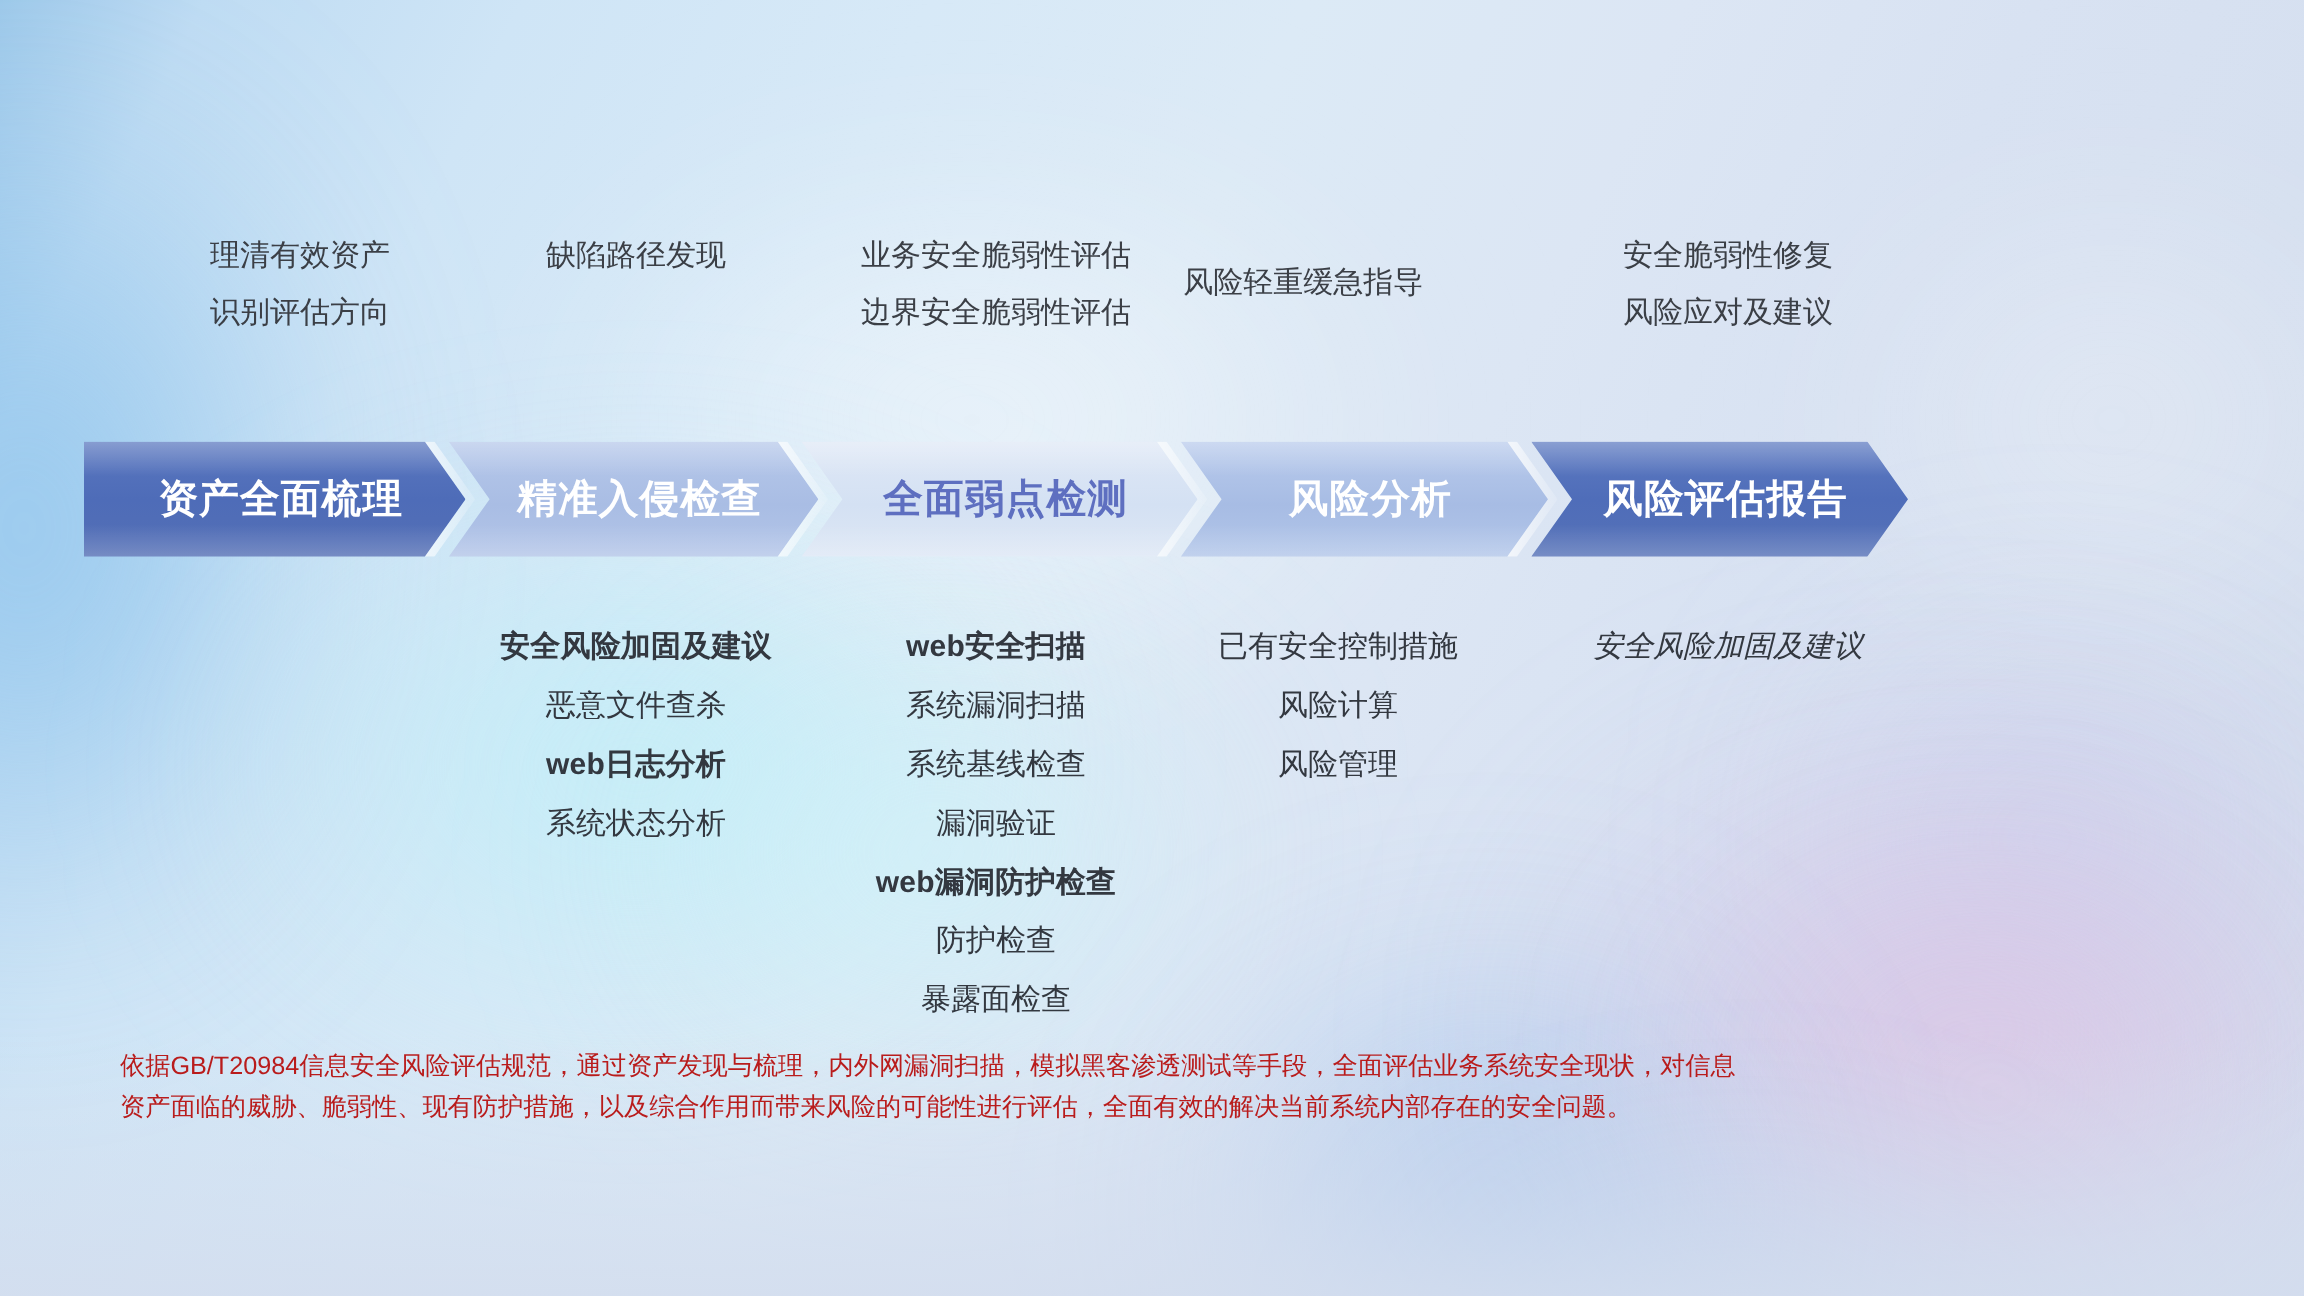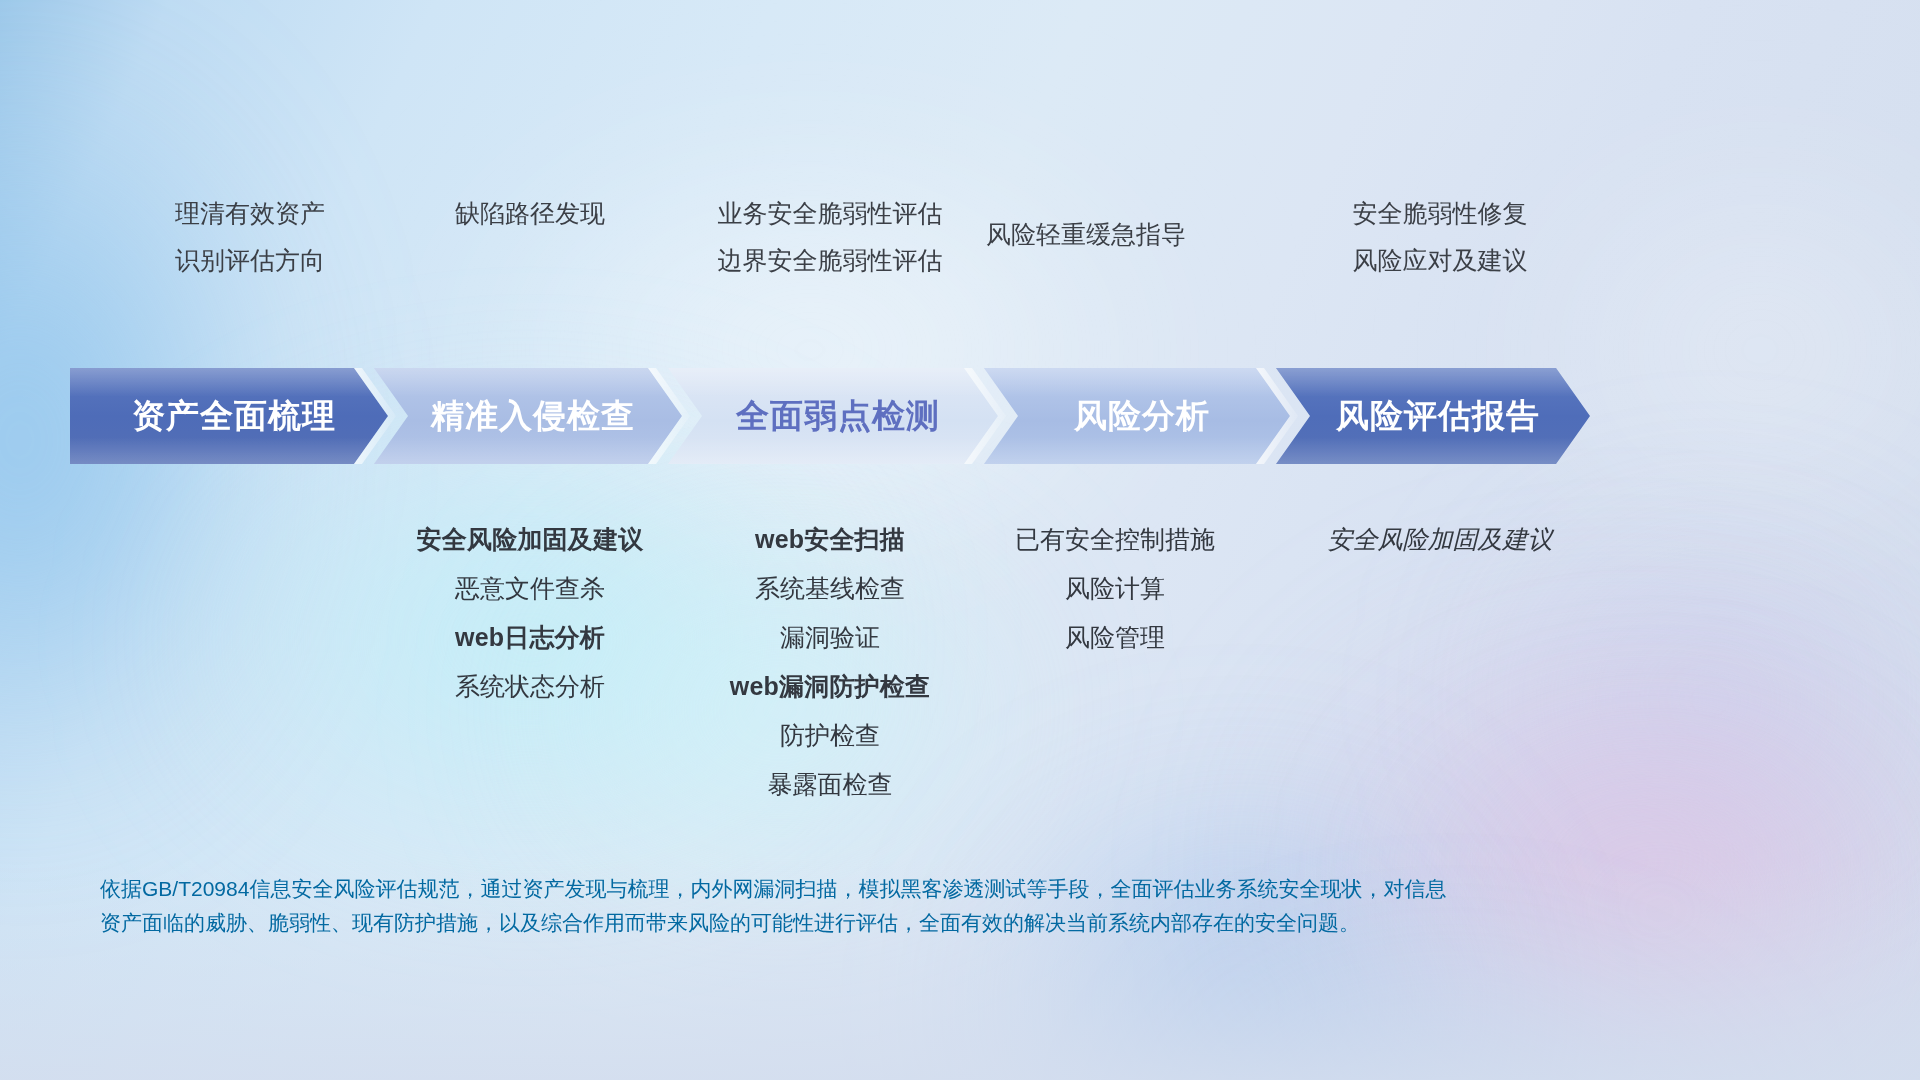--- a/index.html
+++ b/index.html
@@ -113,21 +113,21 @@
     position:absolute;top:0;height:96px;width:42px;z-index:3;pointer-events:none;
     background:linear-gradient(90deg, rgba(255,255,255,.75), rgba(255,255,255,.15));
     -webkit-clip-path:polygon(0 0, 8px 0, 42px 50%, 8px 100%, 0 100%, 34px 50%);
     clip-path:polygon(0 0, 8px 0, 42px 50%, 8px 100%, 0 100%, 34px 50%);
     opacity:.9;
   }
 
   
   .footer{
     position:absolute;left:100px;top:872px;width:1530px;
-    color:#0369a1;font-size:21px;line-height:34px;
+    color:#b91c1c;font-size:21px;line-height:34px;
   }
   .footer .ln{display:block;}
 </style>
 </head>
 <body>
 
 <div id="stage">
 
   <div class="bg bg-base"></div>
   <div class="blob blob-left"></div>
@@ -197,20 +197,21 @@
 
     <div class="col bottom-list" style="left:320px;top:515px;width:420px;">
       <span class="ln lat">安全风险加固及建议</span>
       <span class="ln">恶意文件查杀</span>
       <span class="ln lat">web日志分析</span>
       <span class="ln">系统状态分析</span>
     </div>
 
     <div class="col bottom-list" style="left:610px;top:515px;width:440px;">
       <span class="ln lat">web安全扫描</span>
+      <span class="ln">系统漏洞扫描</span>
       <span class="ln">系统基线检查</span>
       <span class="ln">漏洞验证</span>
       <span class="ln lat">web漏洞防护检查</span>
       <span class="ln">防护检查</span>
       <span class="ln">暴露面检查</span>
     </div>
 
     <div class="col bottom-list" style="left:890px;top:515px;width:450px;">
       <span class="ln">已有安全控制措施</span>
       <span class="ln">风险计算</span>

